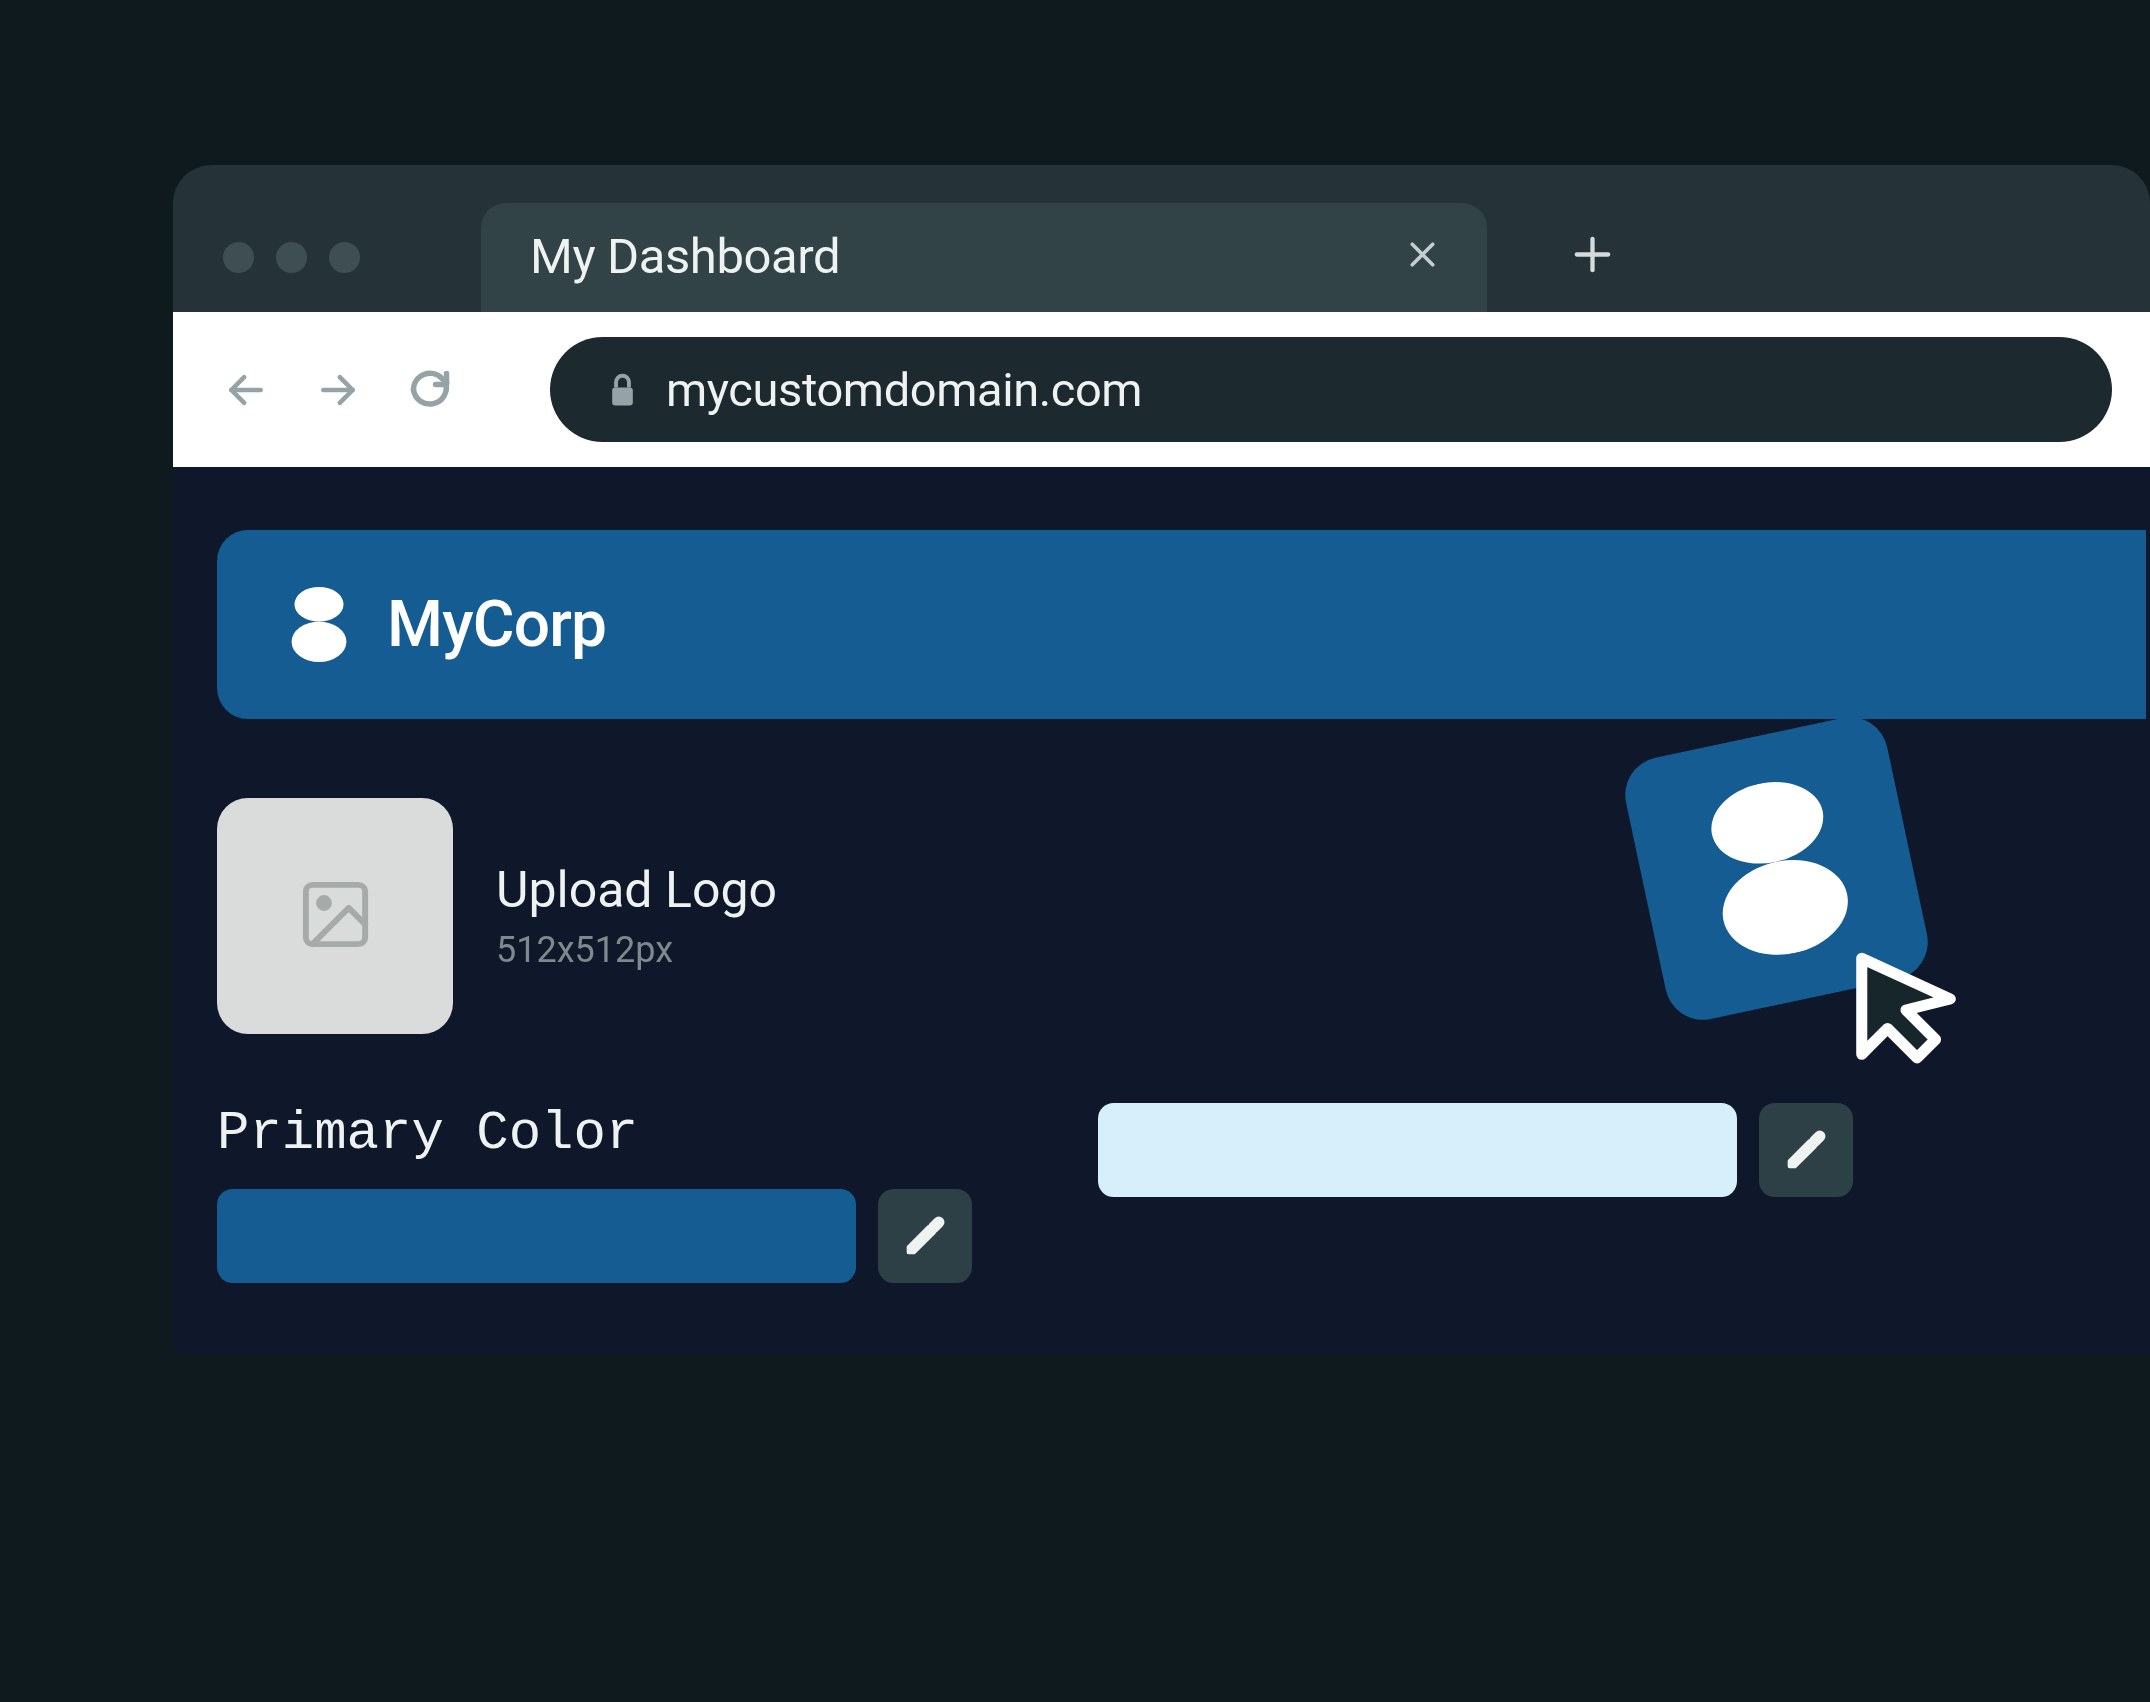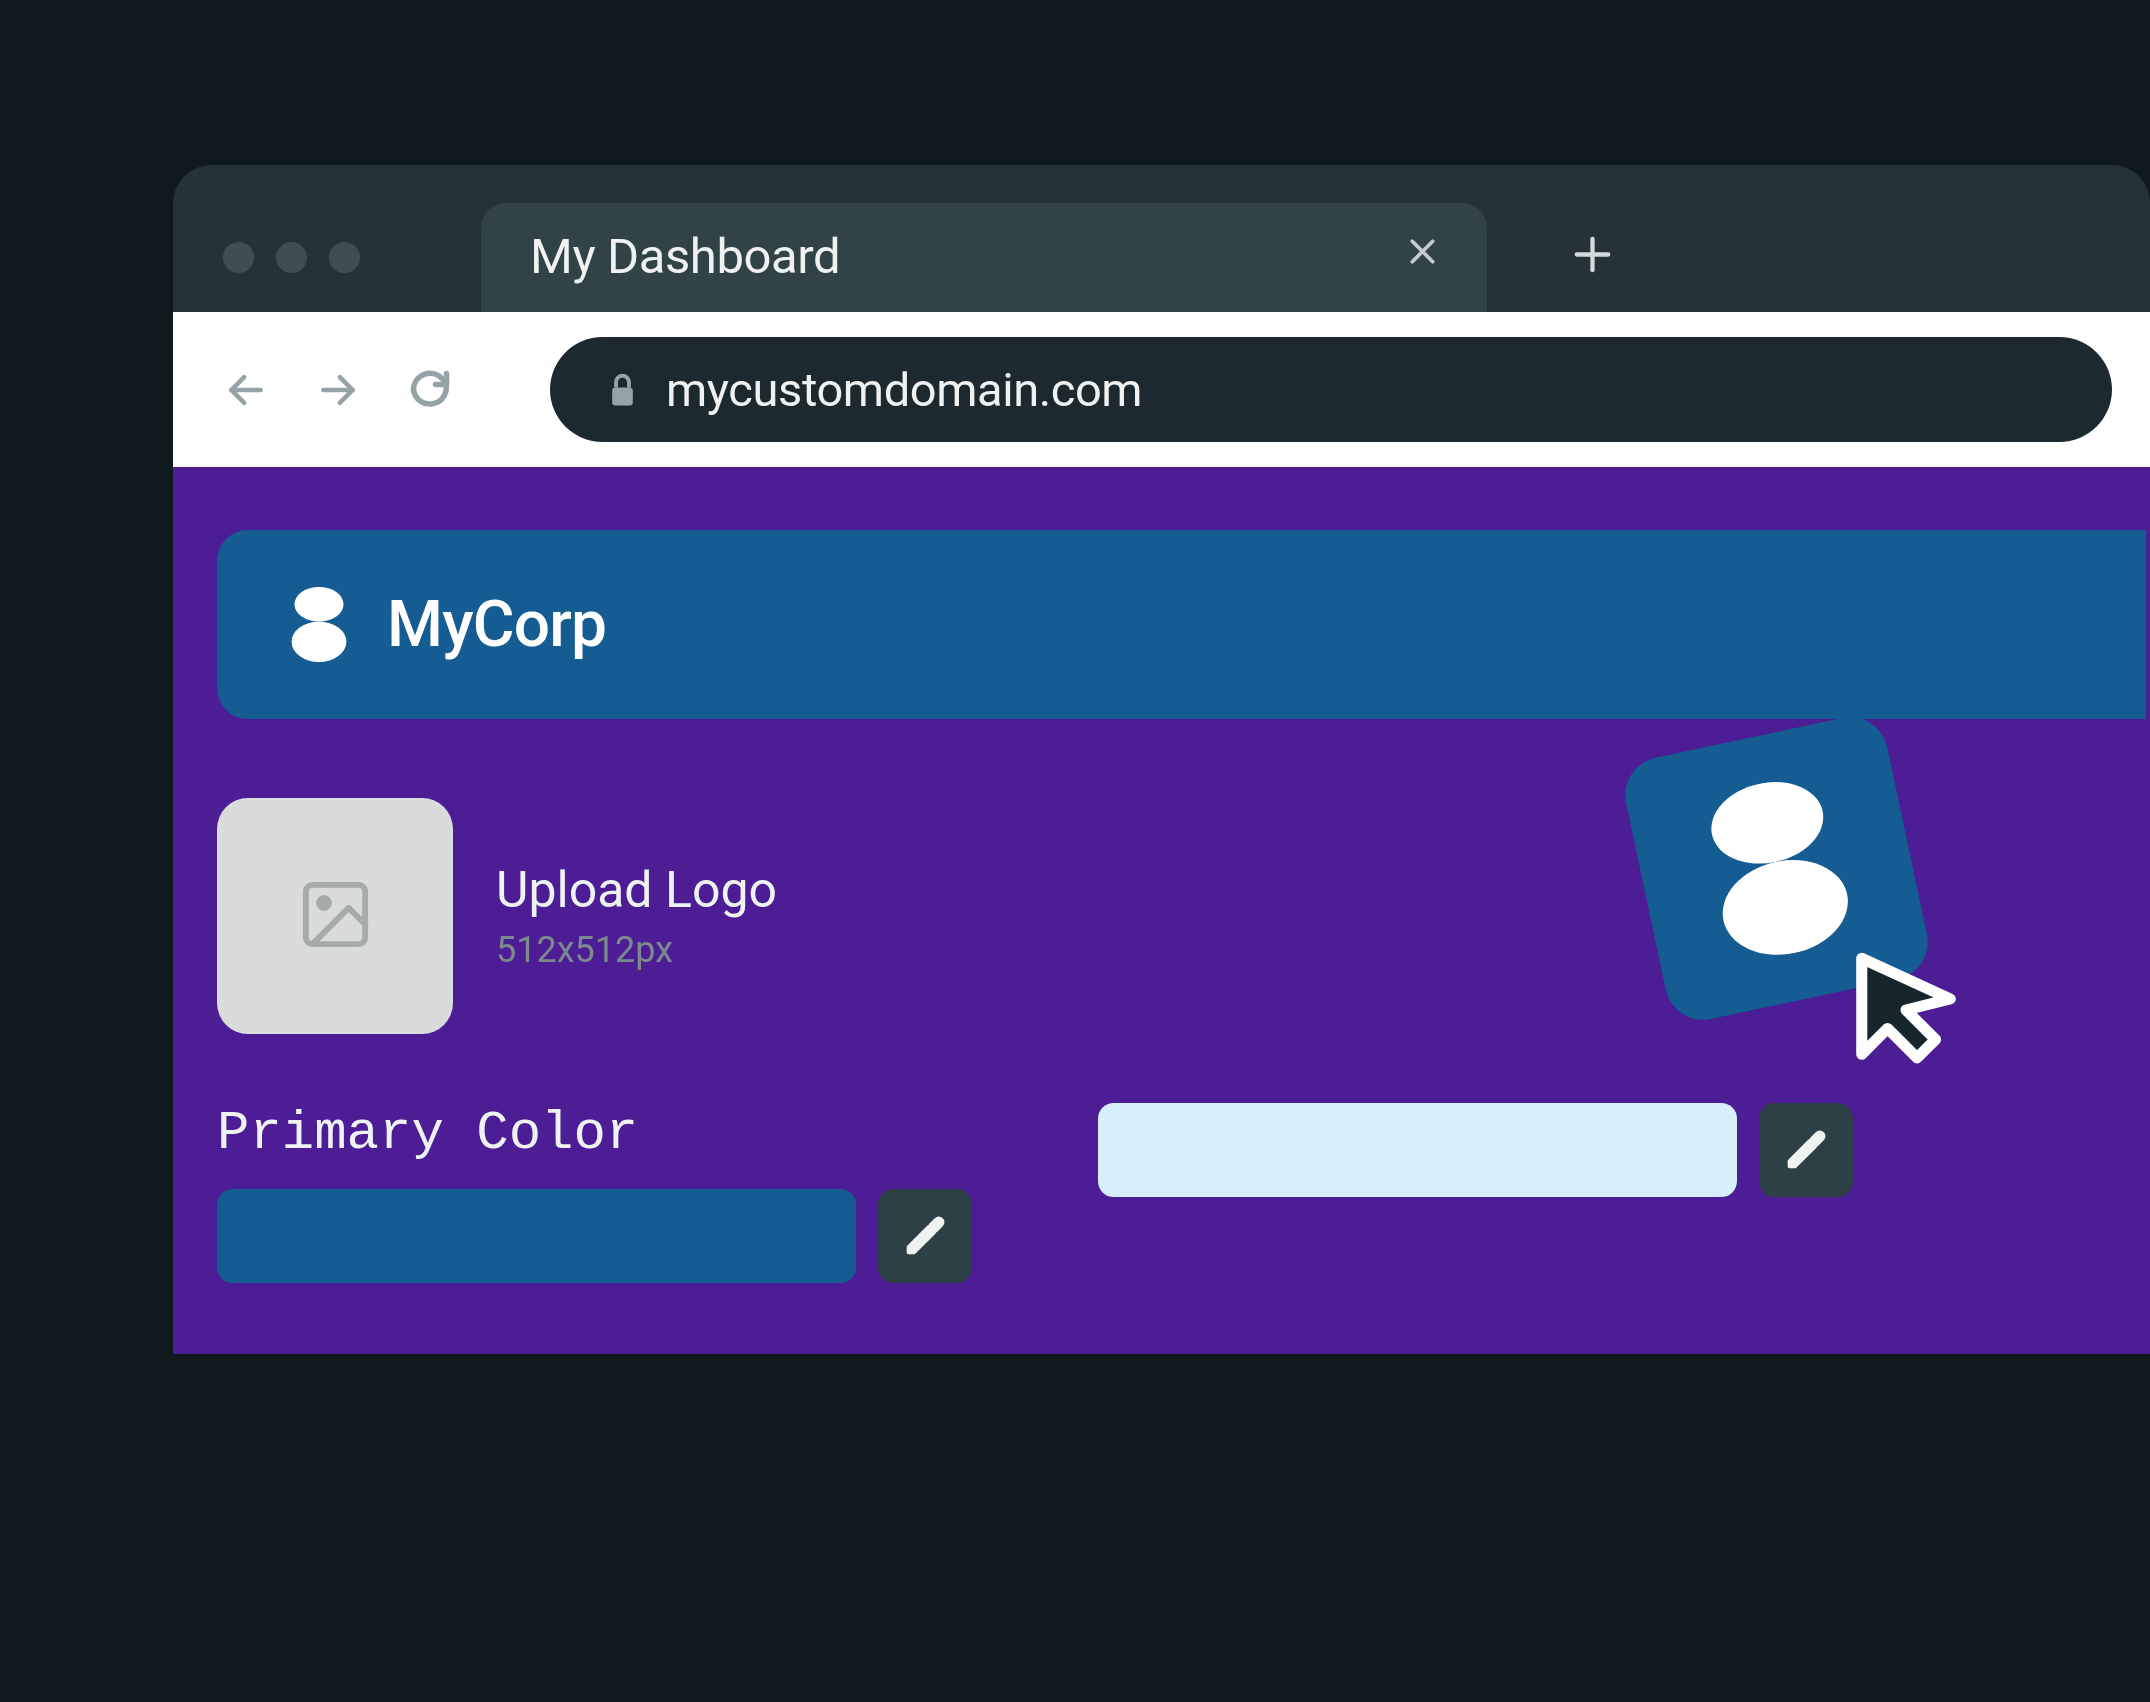--- a/index.html
+++ b/index.html
@@ -42,20 +42,21 @@
       height: 31px;
       border-radius: 50%;
       background: #3f4e53;
     }
     .active-tab {
       margin-left: 102px;
       background: #324348;
       border-radius: 25px 25px 0 0;
       padding: 25px 47px 27px 49px;
       display: flex;
+      align-items: center;
       gap: 393px;
       min-width: 1006px;
     }
     .tab-title {
       color: #eef2f1;
       font-size: 49px;
       font-weight: 400;
       letter-spacing: -0.4px;
     }
     .close-icon {
@@ -111,21 +112,21 @@
     .lock-icon svg {
       width: 31px;
       height: 38px;
     }
     .url-text {
       color: #eef2f1;
       font-size: 47px;
       letter-spacing: -0.4px;
     }
     .page-content {
-      background: #4c1d95;
+      background: #0f172a;
       padding: 63px 4px 0 0;
     }
     .brand-banner {
       margin-left: 44px;
       background: #145c92;
       border-radius: 31px 0 0 31px;
       padding: 57px 72px;
       display: flex;
       align-items: center;
       gap: 38px;

